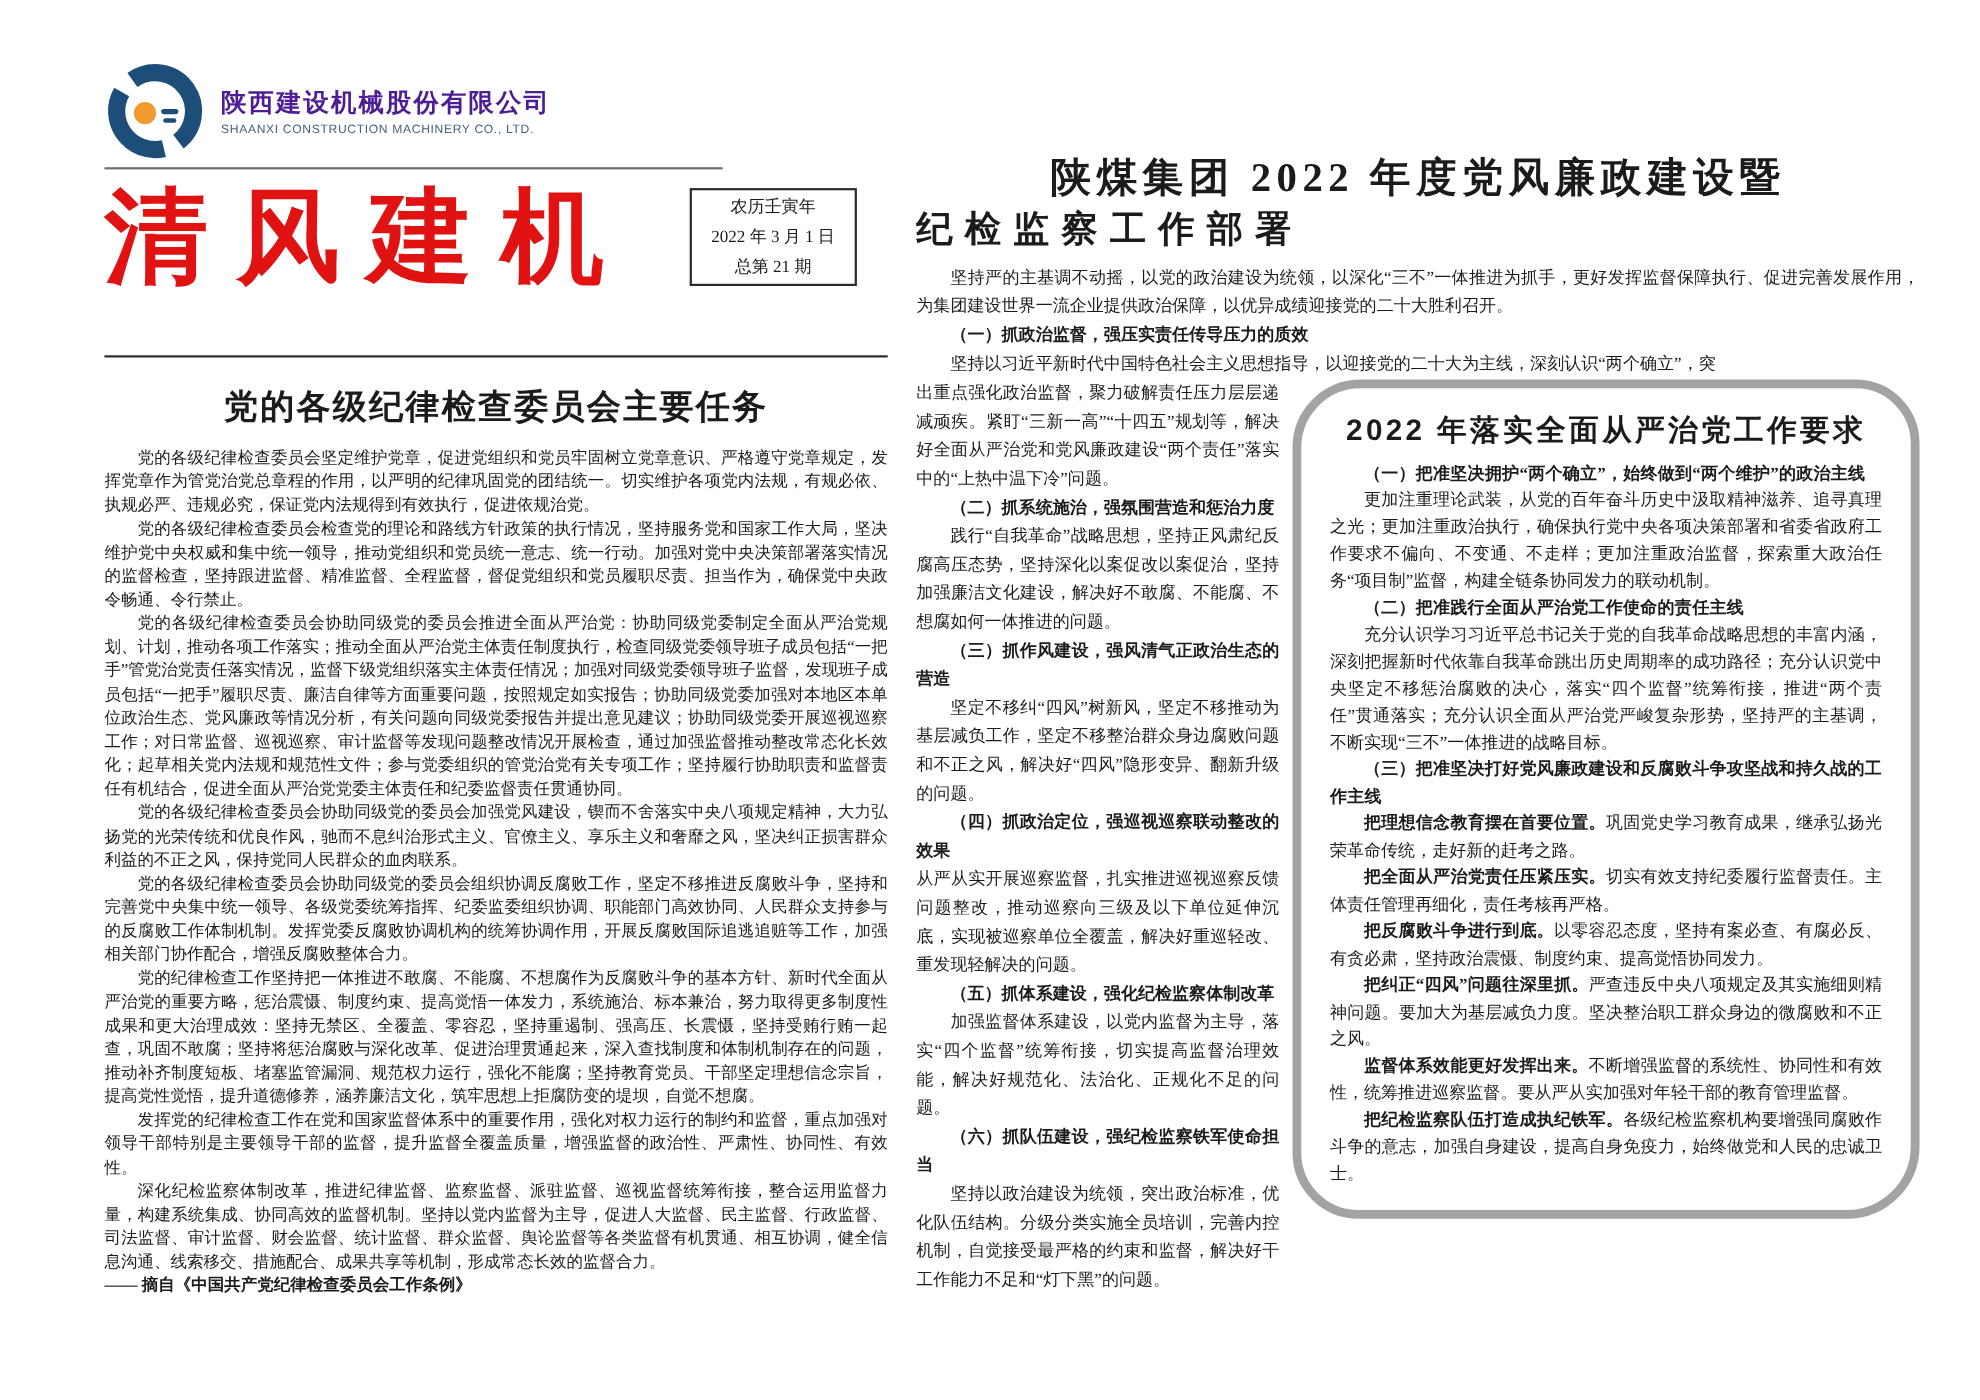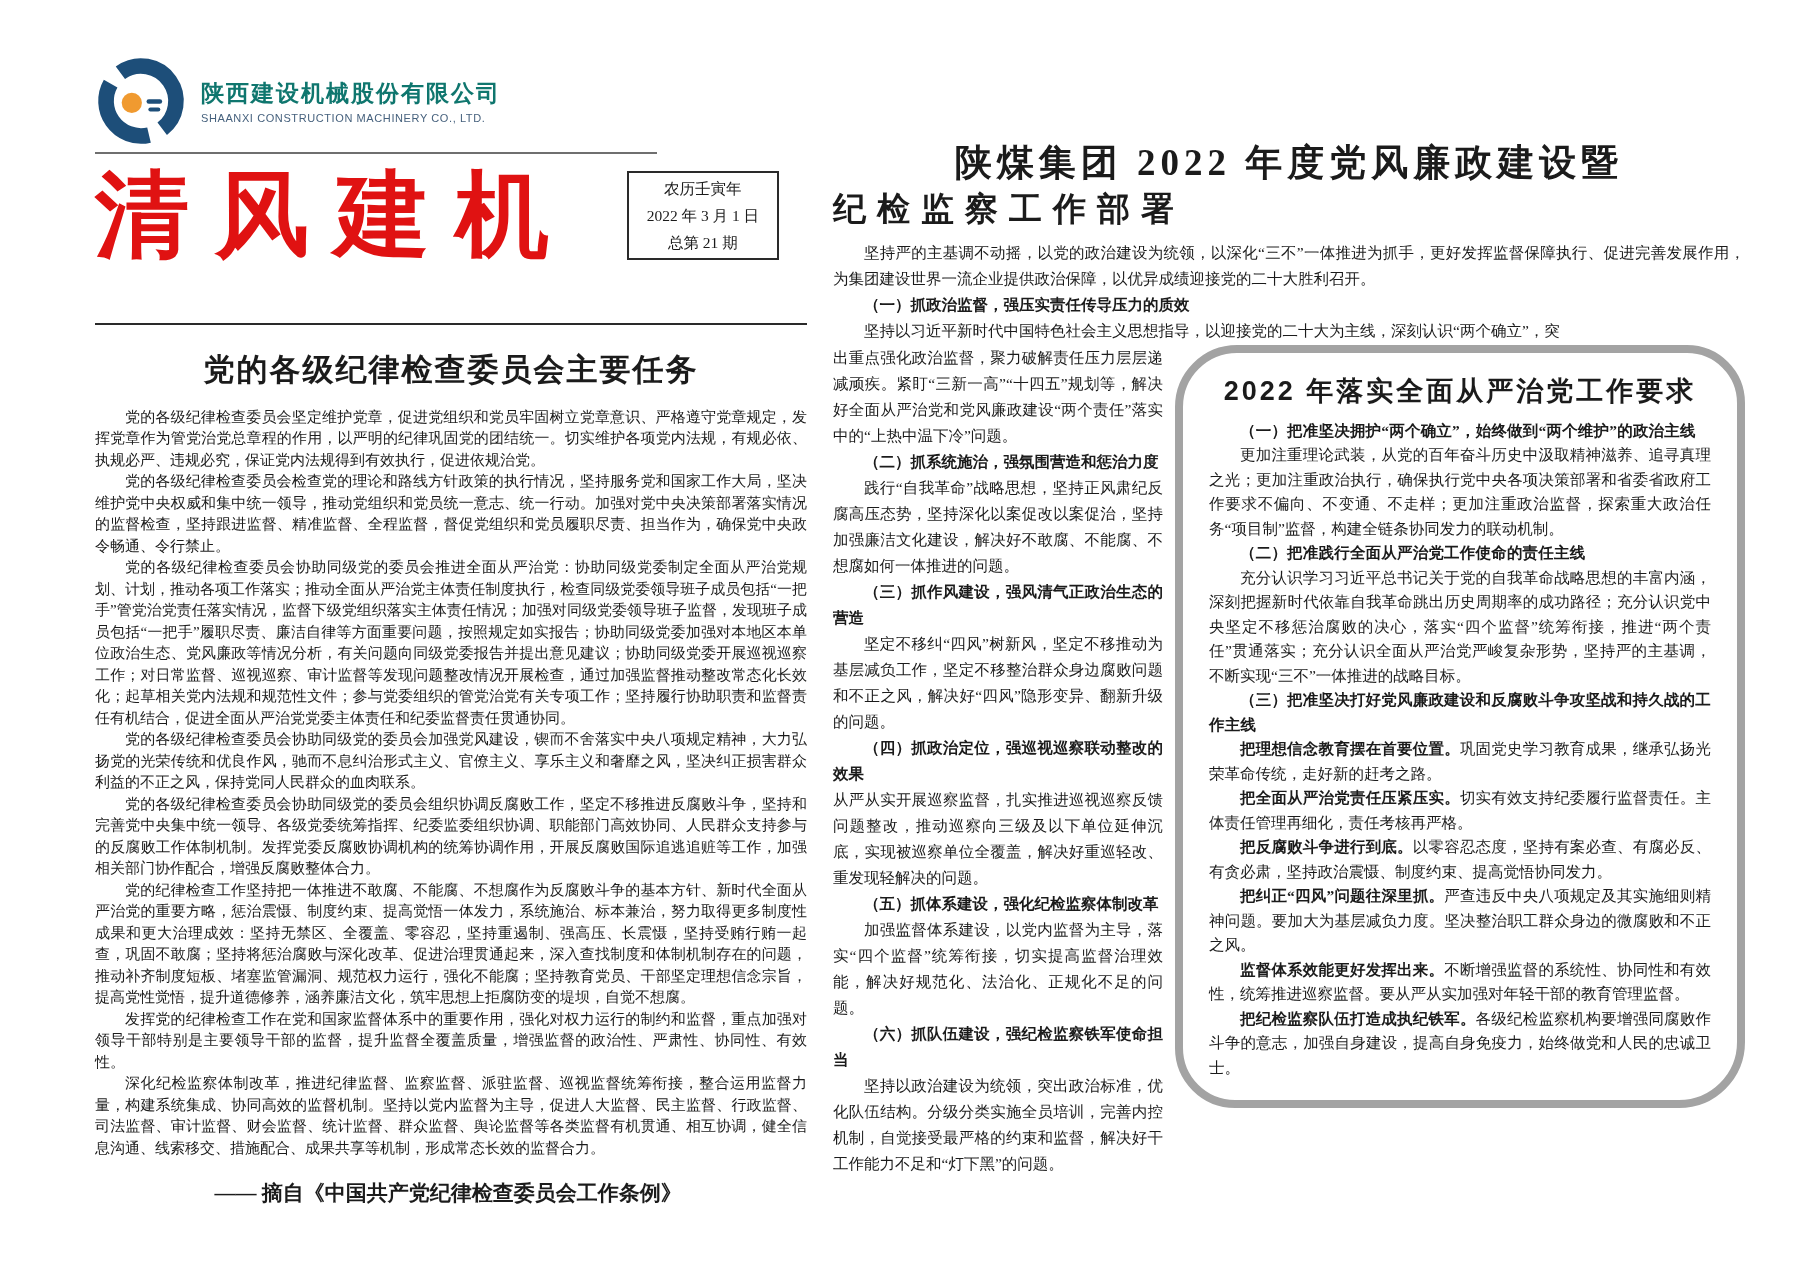--- a/index.html
+++ b/index.html
@@ -4,30 +4,30 @@
 <style>
   html,body{margin:0;padding:0;}
   body{width:1800px;height:1273px;position:relative;background:#ffffff;color:#1b1b1b;overflow:hidden;}
   .serif{font-family:"Liberation Serif","DejaVu Serif",serif;}
 
   
   .page-left{position:absolute;left:95px;top:55px;width:712px;}
   .logo-row{display:flex;align-items:center;gap:14px;}
   .logo-svg{width:92px;height:92px;flex:none;}
   .company-block{display:flex;flex-direction:column;justify-content:center;}
-  .company-cn{font-family:"Liberation Sans","DejaVu Sans",sans-serif;font-weight:bold;font-size:23px;color:#0f766e;letter-spacing:2px;}
+  .company-cn{font-family:"Liberation Sans","DejaVu Sans",sans-serif;font-weight:bold;font-size:23px;color:#4c1d95;letter-spacing:2px;}
   .company-en{font-family:"Liberation Sans","DejaVu Sans",sans-serif;font-size:11px;color:#46617d;letter-spacing:0.6px;margin-top:3px;}
   .logo-rule{width:562px;height:2px;background:#6f6f6f;margin-top:5px;}
   .masthead-row{display:flex;align-items:center;justify-content:space-between;margin-top:12px;padding-right:28px;}
   .masthead-title{font-family:Liberation Sans, sans-serif;font-weight:bold;color:#e01212;font-size:94px;letter-spacing:26px;line-height:1.05;white-space:nowrap;}
   .issue-box{border:2px solid #2a2a2a;padding:2px 18px;text-align:center;font-family:"Liberation Serif",serif;font-size:15.5px;line-height:27px;white-space:nowrap;}
   .left-rule{height:2px;background:#2a2a2a;margin-top:58px;}
   .left-title{text-align:center;font-family:"Liberation Serif",serif;font-weight:bold;font-size:31px;letter-spacing:2px;margin:24px 0 16px;}
   .left-body p{font-family:"Liberation Serif",serif;font-size:15px;line-height:21.5px;text-align:justify;text-indent:2em;margin:0;}
-  .attribution{font-family:"Liberation Serif",serif;font-size:21px;font-weight:bold;text-align:center;margin-top:20px;padding-right:6px;}
+  .attribution{font-family:"Liberation Serif",serif;font-size:15px;font-weight:bold;text-align:left;margin-top:0;padding-right:6px;}
 
   
   .page-right{position:absolute;left:833px;top:140px;width:912px;}
   .rt1{text-align:center;font-family:"Liberation Serif",serif;font-weight:bold;font-size:37px;letter-spacing:5px;margin:0;line-height:1.25;}
   .rt2{text-align:left;font-family:"Liberation Serif",serif;font-weight:bold;font-size:33px;letter-spacing:11px;margin:4px 0 10px;line-height:1.2;}
   .page-right p{font-family:"Liberation Serif",serif;font-size:15.5px;line-height:26px;text-align:justify;text-indent:2em;margin:0;}
   .r-sec-h{font-weight:bold;}
   .cols{display:flex;gap:12px;align-items:flex-start;margin-top:1px;}
   .col-left{width:330px;flex:none;}
   .noindent{text-indent:0 !important;}

